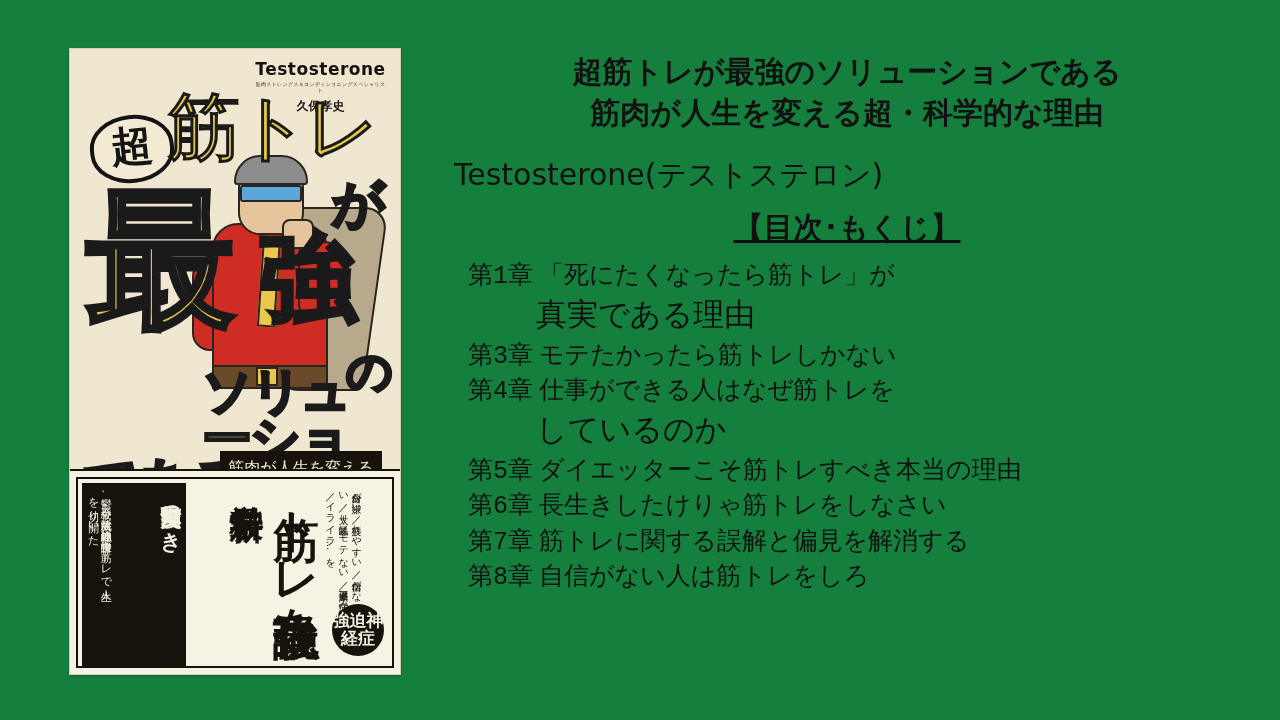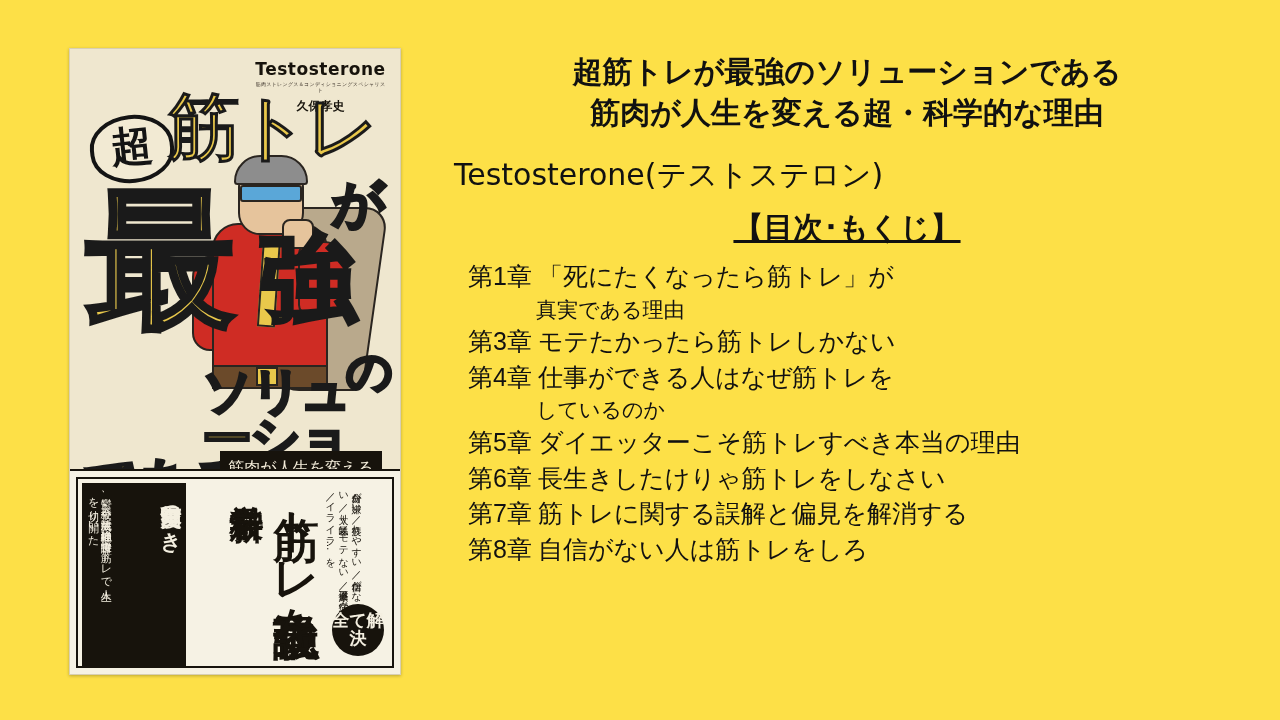--- a/index.html
+++ b/index.html
@@ -10,21 +10,21 @@
   body {
     width: 1280px;
     height: 720px;
     font-family: "Liberation Sans", sans-serif;
     overflow: hidden;
   }
   .slide {
     position: relative;
     width: 1280px;
     height: 720px;
-    background: #fde047;
+    background: #15803d;
     box-sizing: border-box;
     padding: 28px 40px 28px 40px;
     display: flex;
     flex-direction: row;
     align-items: flex-start;
   }
 
   
   .cover-wrap {
     width: 390px;
@@ -434,36 +434,36 @@
     color: #111111;
     text-decoration: underline;
   }
   .toc {
     margin-top: 10px;
     padding-left: 14px;
   }
   .toc-row {
     display: flex;
     align-items: baseline;
-    font-family: Liberation Sans, sans-serif;
+    font-family: Liberation Mono, monospace;
     font-size: 25px;
     line-height: 1.42;
     color: #111111;
     white-space: nowrap;
   }
   .toc-row .ch {
     flex: 0 0 auto;
     margin-right: 6px;
   }
   .toc-row .tx {
     flex: 0 0 auto;
   }
   .toc-cont {
-    font-family: Liberation Sans, sans-serif;
-    font-size: 21px;
+    font-family: Liberation Mono, monospace;
+    font-size: 31px;
     line-height: 1.42;
     color: #111111;
     padding-left: 68px;
     white-space: nowrap;
   }
 </style>
 </head>
 <body>
 
 <div class="slide">
@@ -509,21 +509,21 @@
 
       <div class="obi">
         <div class="obi-inner">
           <div class="black-col">
             <span class="small">鬱、不登校、就活失敗、強迫神経症、摂食障害…筋トレで人生を切り開いた</span>
             <span class="big">実録漫画つき</span>
           </div>
           <div class="mid">最新科学</div>
           <div class="kintore">筋トレ最強説を</div>
           <div class="tiny-col">自分が嫌い／疲れやすい／自信がない／太り気味／モテない／不健康／病み気味／イライラ…を</div>
-          <div class="seal">全て解決</div>
+          <div class="seal">強迫神経症</div>
         </div>
       </div>
 
     </div>
   </div>
 
   <div class="content">
     <div class="head-title">
       <div>超筋トレが最強のソリューションである</div>
       <div>筋肉が人生を変える超・科学的な理由</div>

